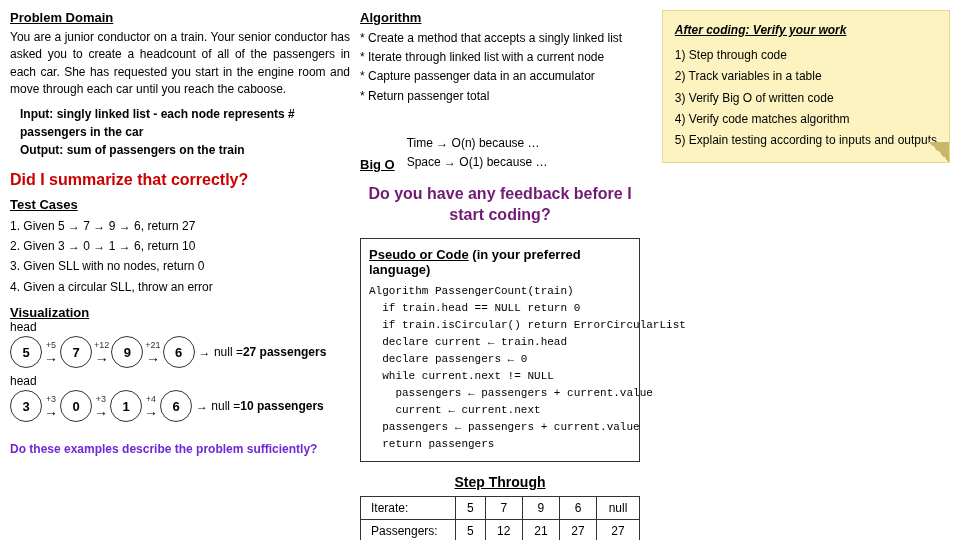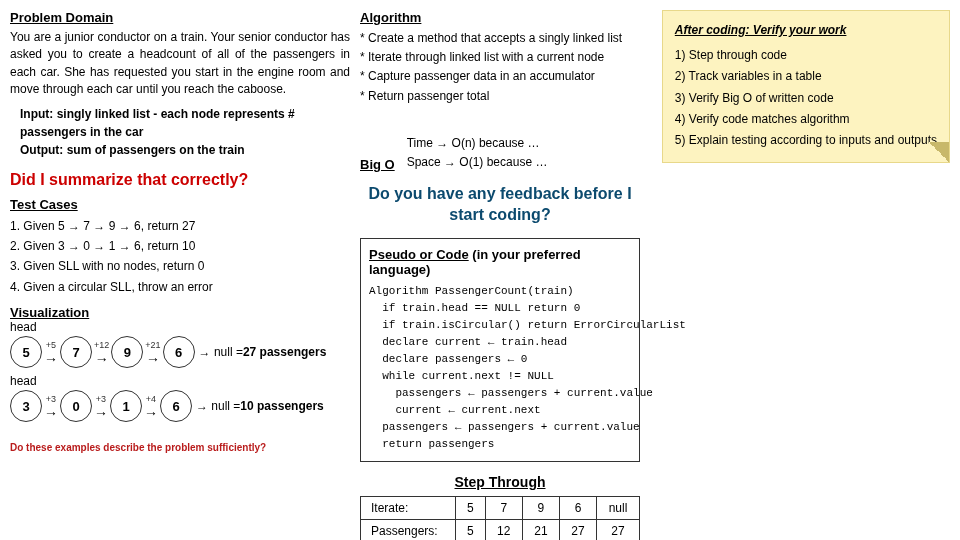--- a/index.html
+++ b/index.html
@@ -129,22 +129,22 @@
       margin-left: 4px;
       display: flex;
       align-items: center;
     }
 
     .null-bold {
       font-weight: bold;
     }
 
     .bottom-red {
-      color: #b91c1c;
-      font-size: 10px;
+      color: #6d28d9;
+      font-size: 12px;
       font-weight: bold;
       margin-top: 6px;
     }
 
     
     .mid-col {
       width: 280px;
       flex-shrink: 0;
       display: flex;
       flex-direction: column;
@@ -177,21 +177,21 @@
       font-size: 13px;
       font-weight: bold;
       text-decoration: underline;
     }
     .big-o-content {
       font-size: 12px;
       line-height: 1.6;
     }
 
     .mid-question {
-      color: #0c4a6e;
+      color: #701a75;
       font-size: 16px;
       font-weight: bold;
       text-align: center;
       line-height: 1.3;
       margin-top: 4px;
     }
 
     
     .pseudo-box {
       border: 1.5px solid #333;

